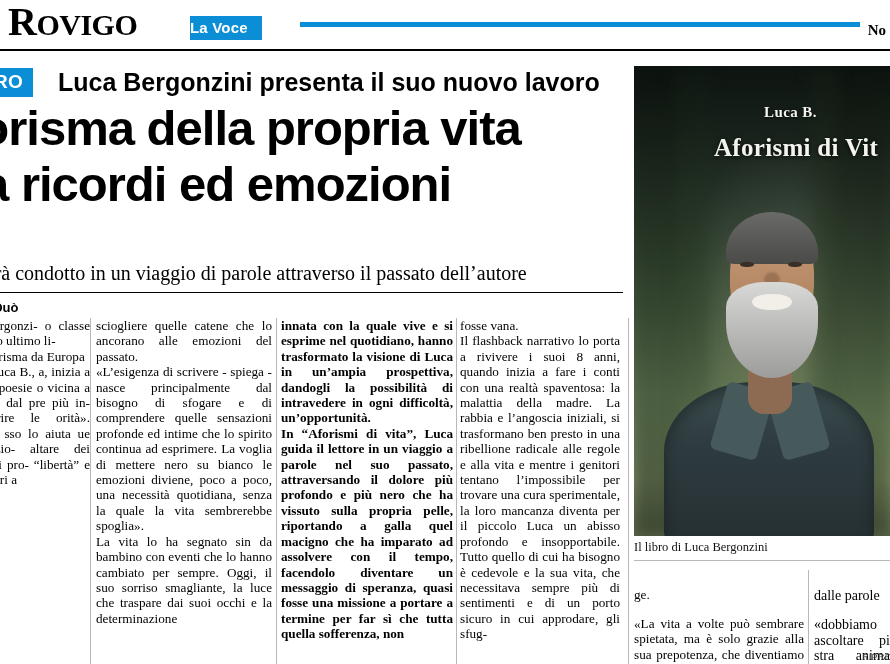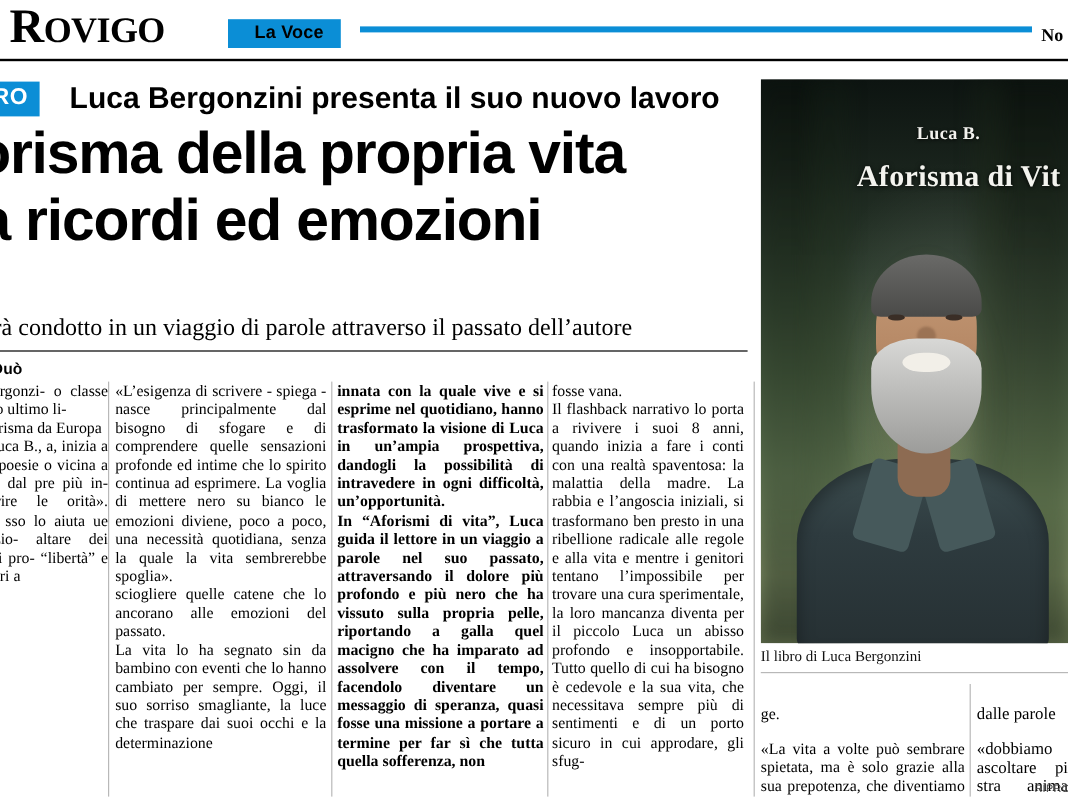--- a/index.html
+++ b/index.html
@@ -34,25 +34,25 @@
     white-space: nowrap;
   }
   .masthead-title .small-caps {
     font-size: 30px;
     text-align: right;
   }
   .voce-badge {
     position: absolute;
     left: 190px; top: 16px;
     background: #0b8ed6;
-    color: #000000;
+    color: #ffffff;
     font-family: "Liberation Sans", sans-serif;
     font-weight: bold;
     font-size: 15px;
-    padding: 3px 14px 4px 22px;
+    padding: 3px 14px 4px 0;
     letter-spacing: 0.2px;
   }
   .masthead-rule {
     position: absolute;
     left: 300px; top: 22px;
     width: 560px;
     height: 5px;
     background: #0b8ed6;
   }
   .masthead-date {
@@ -380,22 +380,22 @@
 
 <div class="byline">i Duò</div>
 
 <div class="col" id="col1">
     <p>a Bergonzi- o classe ’72, o ultimo li-</p>
     <p>“Aforisma  da Europa</p>
     <p>rte Luca B., a, inizia a smi, poesie o vicina a artire dal pre più in- scoprire le orità». Scri- sso lo aiuta ue emozio- altare dei menti pro- “libertà” e cessari a</p>
   </div>
 <div class="col-div" style="left:90px;"></div>
 <div class="col" id="col2">
+    <p>sciogliere quelle catene che lo ancorano alle emozioni del passato.</p>
     <p>«L’esigenza di scrivere - spiega - nasce principalmente dal bisogno di sfogare e di comprendere quelle sensazioni profonde ed intime che lo spirito continua ad esprimere. La voglia di mettere nero su bianco le emozioni diviene, poco a poco, una necessità quotidiana, senza la quale la vita sembrerebbe spoglia».</p>
-    <p>sciogliere quelle catene che lo ancorano alle emozioni del passato.</p>
     <p>La vita lo ha segnato sin da bambino con eventi che lo hanno cambiato per sempre. Oggi, il suo sorriso smagliante, la luce che traspare dai suoi occhi e la determinazione</p>
   </div>
 <div class="col-div" style="left:276px;"></div>
 <div class="col" id="col3">
     <p>innata con la quale vive e si esprime nel quotidiano, hanno trasformato la visione di Luca in un’ampia prospettiva, dandogli la possibilità di intravedere in ogni difficoltà, un’opportunità.</p>
     <p>In “Aforismi di vita”, Luca guida il lettore in un viaggio a parole nel suo passato, attraversando il dolore più profondo e più nero che ha vissuto sulla propria pelle, riportando a galla quel macigno che ha imparato ad assolvere con il tempo, facendolo diventare un messaggio di speranza, quasi fosse una missione a portare a termine per far sì che tutta quella sofferenza, non</p>
   </div>
 <div class="col-div" style="left:456px;"></div>
 <div class="col" id="col4">
     <p>fosse vana.</p>
@@ -419,21 +419,21 @@
       <div class="head"></div>
       <div class="hair"></div>
       <div class="eye-l"></div>
       <div class="eye-r"></div>
       <div class="nose"></div>
       <div class="beard"></div>
       <div class="mouth"></div>
     </div>
 
     <div class="cover-author">Luca B.</div>
-    <div class="cover-title">Aforisma di Vit</div>
+    <div class="cover-title">Aforismi di Vit</div>
   </div>
 </div>
 
 <div class="photo-caption">Il libro di Luca Bergonzini</div>
 <div class="caption-rule"></div>
 
 <div id="col5">
     <p>ge.</p>
     <p>«La vita a volte può sembrare spietata, ma è solo grazie alla sua prepotenza, che diventiamo ciò che siamo». La dolce conclusione che si può trarre</p>
   </div>

